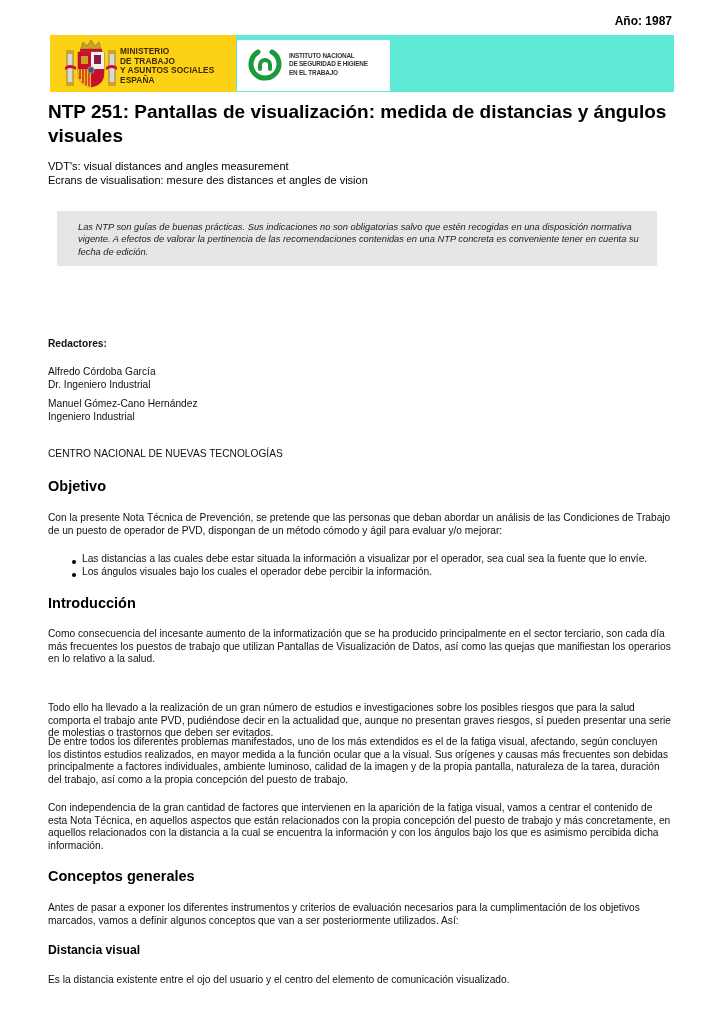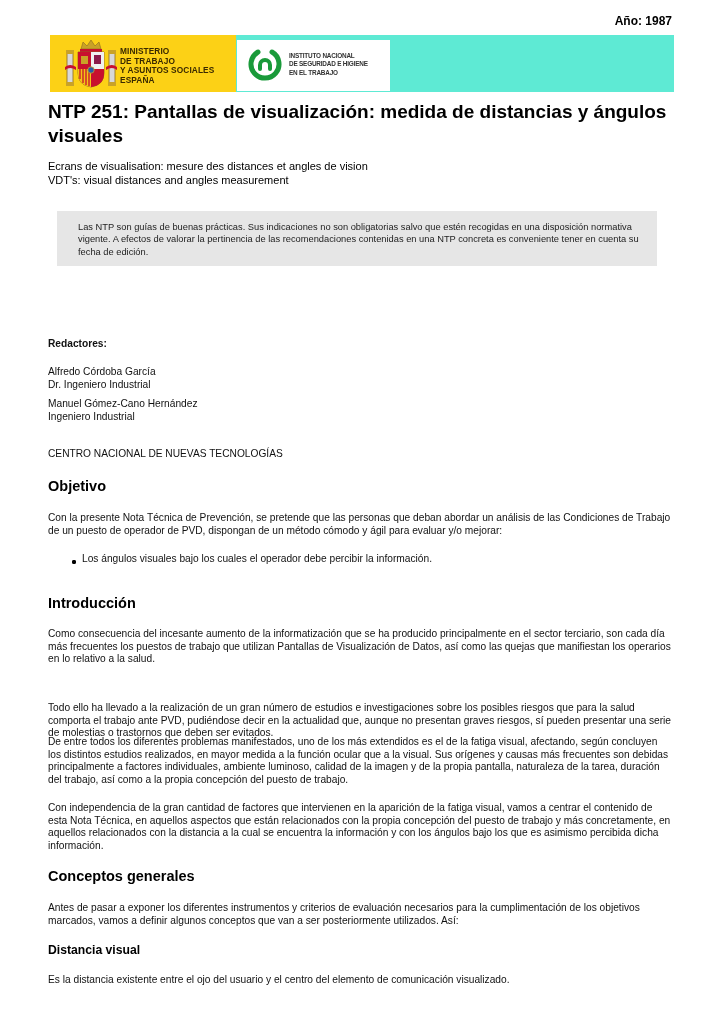--- a/index.html
+++ b/index.html
@@ -99,20 +99,21 @@
       font-size: 11px;
       line-height: 13.5px;
     }
     .notice {
       position: absolute;
       left: 57px;
       top: 211px;
       width: 600px;
       height: 55px;
       background: #e6e6e6;
+      font-style: italic;
     }
     .notice p {
       margin: 0;
       position: absolute;
       left: 21px;
       top: 10px;
       width: 576px;
       font-size: 9.3px;
       line-height: 12.4px;
       color: #222222;
@@ -219,22 +220,22 @@
       <div>INSTITUTO NACIONAL</div>
       <div>DE SEGURIDAD E HIGIENE</div>
       <div>EN EL TRABAJO</div>
     </div>
   </div>
 </div>
 
 <h1 class="title">NTP 251: Pantallas de visualización: medida de distancias y ángulos visuales</h1>
 
 <div class="subtitles">
+  <div>VDT's: visual distances and angles measurement</div>
   <div>Ecrans de visualisation: mesure des distances et angles de vision</div>
-  <div>VDT's: visual distances and angles measurement</div>
 </div>
 
 <div class="notice">
   <p>Las NTP son guías de buenas prácticas. Sus indicaciones no son obligatorias salvo que estén recogidas en una disposición normativa vigente. A efectos de valorar la pertinencia de las recomendaciones contenidas en una NTP concreta es conveniente tener en cuenta su fecha de edición.</p>
 </div>
 
 <div class="abs small b" style="top:338px;text-align:right;">Redactores:</div>
 
 <div class="abs small" style="top:366px;">
   <div>Alfredo Córdoba García</div>
@@ -246,21 +247,21 @@
   <div>Ingeniero Industrial</div>
 </div>
 
 <div class="abs small" style="top:448px;">CENTRO NACIONAL DE NUEVAS TECNOLOGÍAS</div>
 
 <h2 class="sec" style="top:478px;">Objetivo</h2>
 
 <p class="para" style="top:512px;">Con la presente Nota Técnica de Prevención, se pretende que las personas que deban abordar un análisis de las Condiciones de Trabajo de un puesto de operador de PVD, dispongan de un método cómodo y ágil para evaluar y/o mejorar:</p>
 
 <ul class="bullets">
-  <li><span class="dot"></span></li>
+  <li><span class="dot"></span><span>Las distancias a las cuales debe estar situada la información a visualizar por el operador, sea cual sea la fuente que lo envíe.</span></li>
   <li><span class="dot"></span><span>Los ángulos visuales bajo los cuales el operador debe percibir la información.</span></li>
 </ul>
 
 <h2 class="sec" style="top:595px;">Introducción</h2>
 
 <p class="para" style="top:628px;">Como consecuencia del incesante aumento de la informatización que se ha producido principalmente en el sector terciario, son cada día más frecuentes los puestos de trabajo que utilizan Pantallas de Visualización de Datos, así como las quejas que manifiestan los operarios en lo relativo a la salud.</p>
 <p class="para" style="top:682px;margin-top:20px;">Todo ello ha llevado a la realización de un gran número de estudios e investigaciones sobre los posibles riesgos que para la salud comporta el trabajo ante PVD, pudiéndose decir en la actualidad que, aunque no presentan graves riesgos, sí pueden presentar una serie de molestias o trastornos que deben ser evitados.</p>
 <p class="para" style="top:736px;">De entre todos los diferentes problemas manifestados, uno de los más extendidos es el de la fatiga visual, afectando, según concluyen los distintos estudios realizados, en mayor medida a la función ocular que a la visual. Sus orígenes y causas más frecuentes son debidas principalmente a factores individuales, ambiente luminoso, calidad de la imagen y de la propia pantalla, naturaleza de la tarea, duración del trabajo, así como a la propia concepción del puesto de trabajo.</p>
 <p class="para" style="top:802px;">Con independencia de la gran cantidad de factores que intervienen en la aparición de la fatiga visual, vamos a centrar el contenido de esta Nota Técnica, en aquellos aspectos que están relacionados con la propia concepción del puesto de trabajo y más concretamente, en aquellos relacionados con la distancia a la cual se encuentra la información y con los ángulos bajo los que es asimismo percibida dicha información.</p>
 

